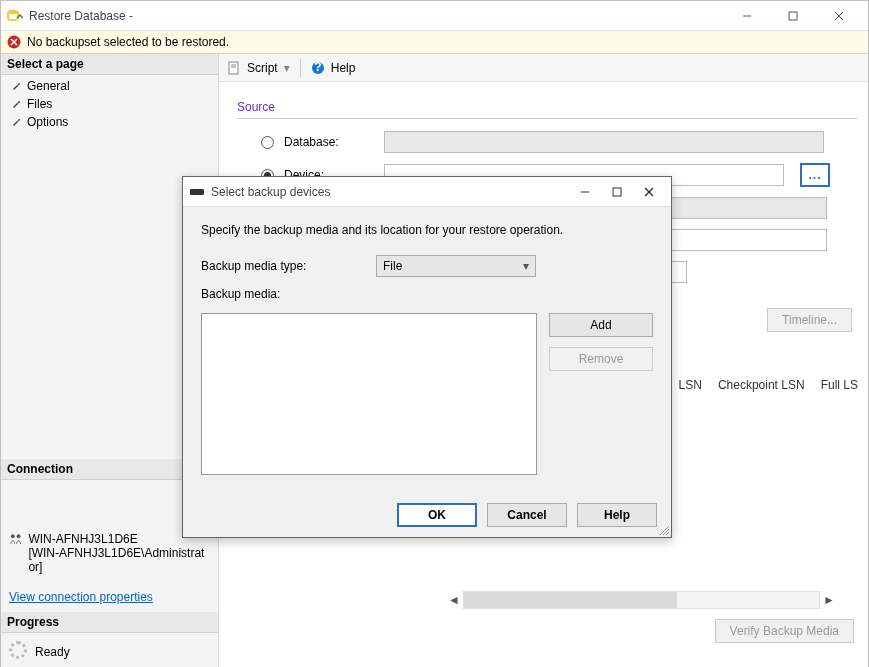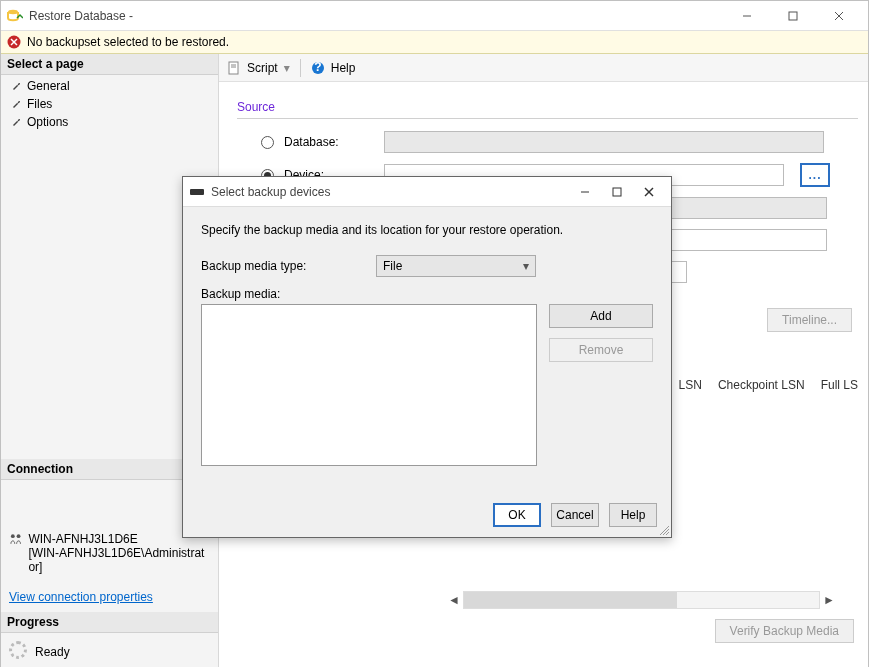--- a/index.html
+++ b/index.html
@@ -53,21 +53,21 @@
   .modal .titlebar { background: #fff; border-bottom: 1px solid #ddd; }
   .modal-body { padding: 16px 18px 8px; }
   .modal-body .inst { margin-bottom: 18px; }
   .mrow { display: flex; align-items: center; margin-bottom: 10px; }
   .mrow label { width: 175px; }
   .select { border: 1px solid #aaa; background: #e6e6e6; height: 22px; width: 160px; display: flex; align-items: center; padding: 0 6px; justify-content: space-between; }
   .listbox { background: #fff; border: 1px solid #999; height: 162px; width: 340px; }
   .side-btns { display: flex; flex-direction: column; gap: 10px; margin-left: 12px; }
   .side-btns .btn { width: 104px; }
   .modal-footer { position: absolute; right: 14px; bottom: 10px; display: flex; gap: 10px; }
-  .modal-footer .btn { width: 48px; }
+  .modal-footer .btn { width: 80px; font-weight: bold; }
   .resize-grip { position:absolute; right:2px; bottom:2px; width:12px; height:12px; background:
     linear-gradient(135deg, transparent 60%, #999 60%, #999 65%, transparent 65%,
                     transparent 72%, #999 72%, #999 77%, transparent 77%,
                     transparent 84%, #999 84%, #999 89%, transparent 89%); }
 </style>
 </head>
 <body>
 
 <div class="window mainwin">
   <div class="titlebar">
@@ -247,21 +247,21 @@
     <div class="inst">Specify the backup media and its location for your restore operation.</div>
 
     <div class="mrow">
       <label>Backup media type:</label>
       <div class="select">
         <span>File</span>
         <span style="color:#555;">▾</span>
       </div>
     </div>
 
-    <div class="mrow" style="margin-bottom:3px;">
+    <div class="mrow" style="margin-bottom:12px;">
       <label>Backup media:</label>
     </div>
 
     <div style="display:flex;">
       <div class="listbox"></div>
       <div class="side-btns">
         <div class="btn">Add</div>
         <div class="btn disabled">Remove</div>
       </div>
     </div>

